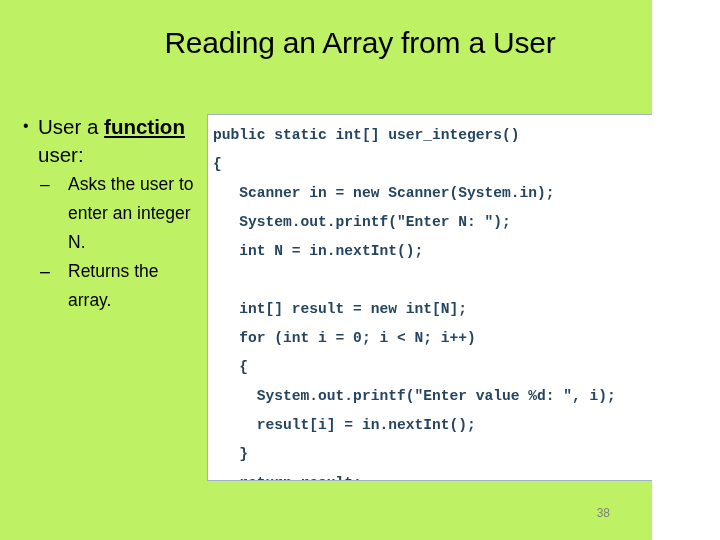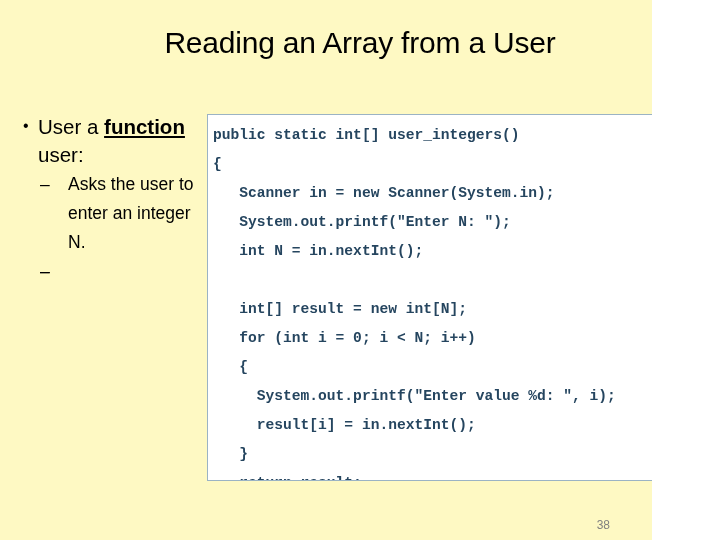--- a/index.html
+++ b/index.html
@@ -5,21 +5,21 @@
 <style>
   html, body {
     margin: 0;
     padding: 0;
     background: #ffffff;
   }
   #slide {
     position: relative;
     width: 652px;
     height: 540px;
-    background: #fef9c3;
+    background: #bef264;
     overflow: hidden;
     font-family: "Liberation Sans", sans-serif;
     -webkit-font-smoothing: antialiased;
   }
 
   
   #slide-title {
     position: absolute;
     left: 0;
     top: 26px;
@@ -101,21 +101,21 @@
     font-weight: bold;
     color: #25455F;
     white-space: pre;
     letter-spacing: 0px;
   }
 
   
   #page-number {
     position: absolute;
     right: 42px;
-    bottom: 8px;
+    bottom: 20px;
     font-family: "Liberation Sans", sans-serif;
     font-size: 12px;
     color: #808080;
     text-align: center;
   }
 </style>
 </head>
 <body>
 
 <div id="slide">
@@ -133,20 +133,21 @@
       <span class="marker">–</span>
       <span>Asks the user to enter an integer N.</span>
     </div>
 
     <div class="l2">
       <span class="marker">–</span>
     </div>
 
     <div class="l2">
       <span class="marker">–</span>
+      <span>Returns the array.</span>
     </div>
 
   </div>
 
   <div id="code-box">
     <pre id="code-text">public static int[] user_integers()
 {
    Scanner in = new Scanner(System.in);
    System.out.printf("Enter N: ");
    int N = in.nextInt();

